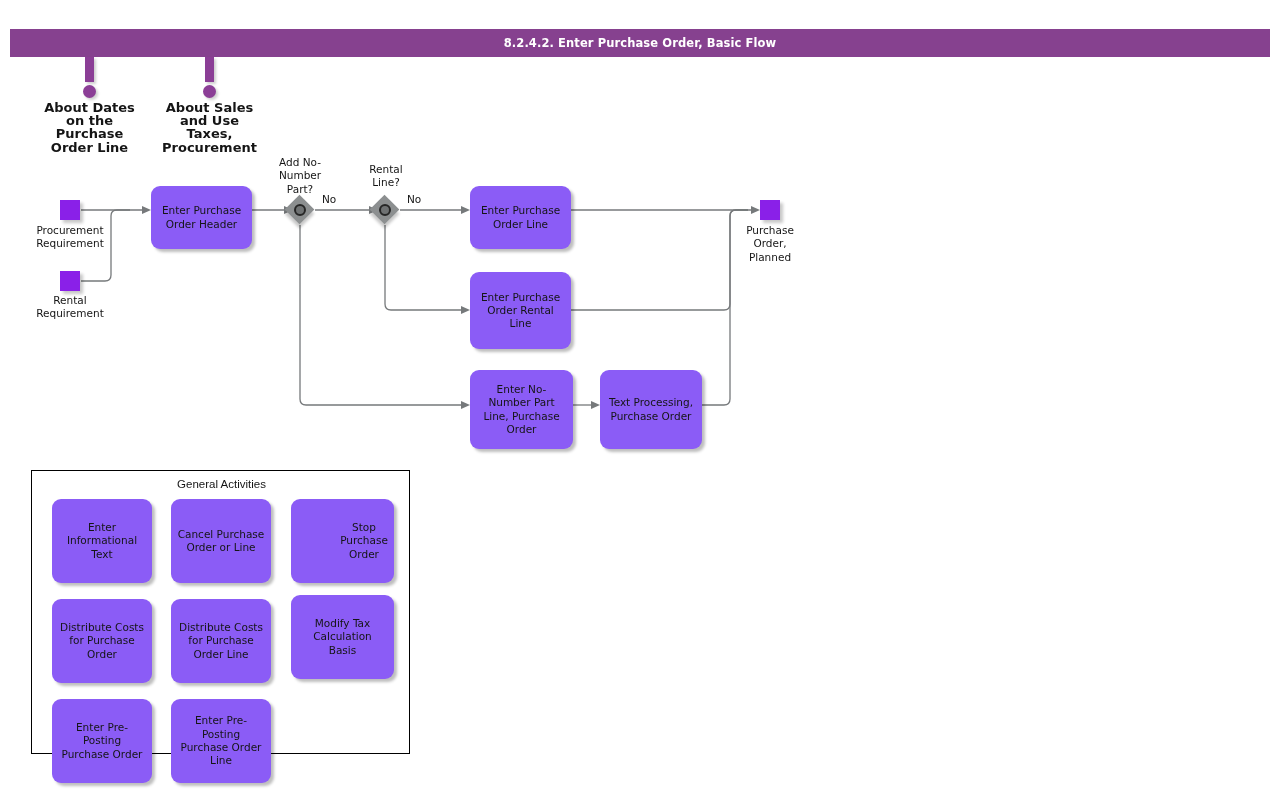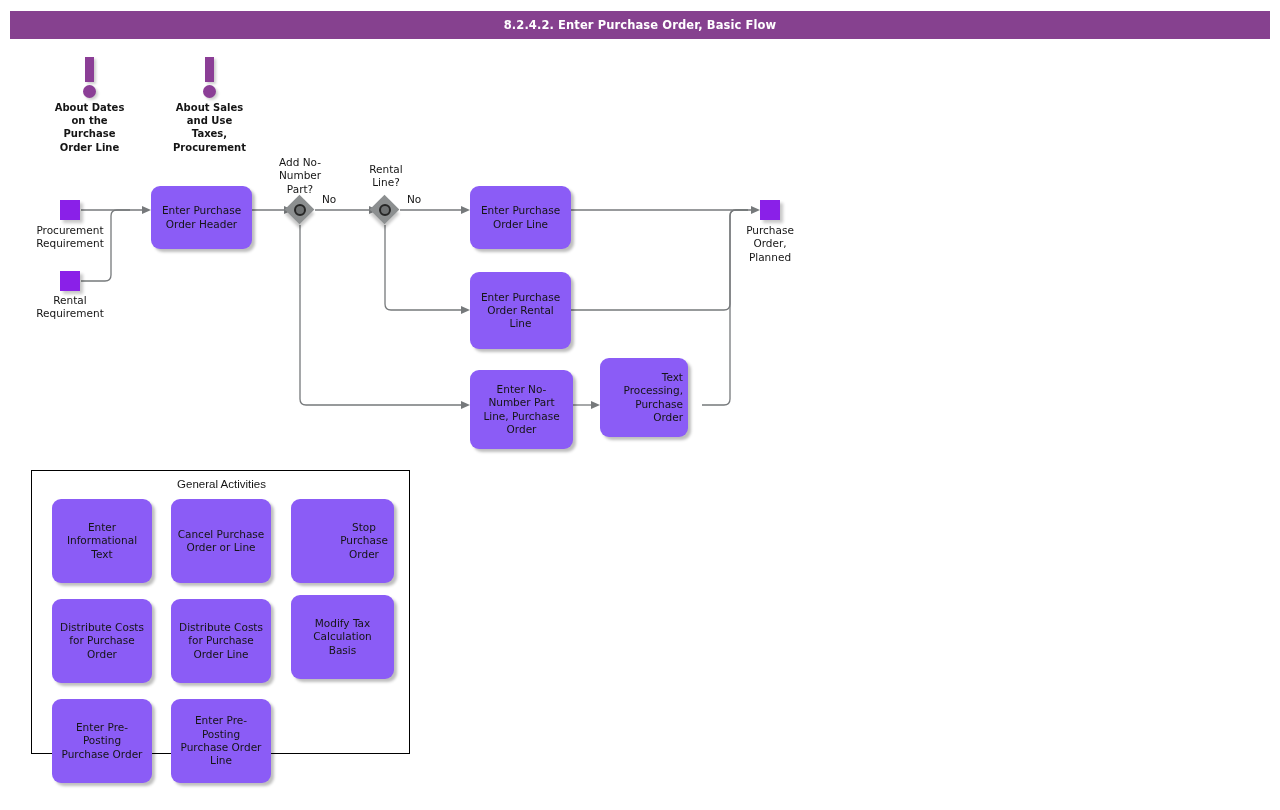--- a/index.html
+++ b/index.html
@@ -14,21 +14,21 @@
     position: relative;
     width: 1280px;
     height: 810px;
     overflow: hidden;
     background: #ffffff;
   }
 
   
   .titlebar {
     position: absolute;
-    left: 10px; top: 11px;
+    left: 10px; top: 29px;
     width: 1260px; height: 28px;
     background: #86418F;
     display: flex;
     align-items: center;
     justify-content: center;
     text-align: right;
   }
   .titlebar .title-text {
     color: #ffffff;
     font-family: "DejaVu Sans", sans-serif;
@@ -139,21 +139,21 @@
     border-radius: 50%;
     background: #8B3E96;
     box-shadow: 2px 2px 3px rgba(0,0,0,0.20);
   }
   .annotation .ann-text {
     position: absolute;
     left: -50px; top: 44px;
     width: 123px;
     text-align: center;
     font-family: "DejaVu Sans", sans-serif;
-    font-size: 10px;
+    font-size: 13px;
     line-height: 13.2px;
     font-weight: bold;
     color: #151515;
     white-space: pre-line;
   }
 
   
   .panel {
     position: absolute;
     left: 31px; top: 470px;
@@ -272,21 +272,21 @@
 Line</span>
   </div>
 
   <div class="task" style="left:470px; top:370px; width:103px; height:79px;">
     <span class="task-label">Enter No-
 Number Part
 Line, Purchase
 Order</span>
   </div>
 
-  <div class="task" style="left:600px; top:358px; width:88px; height:79px;text-align:right;">
+  <div class="task" style="left:600px; top:370px; width:102px; height:79px;">
     <span class="task-label">Text Processing,
 Purchase Order</span>
   </div>
 
   <div class="event" style="left:760px; top:200px;"></div>
   <div class="event-label" style="left:715px; top:224px; width:110px;">Purchase
 Order,
 Planned</div>
 
   <div class="panel">

